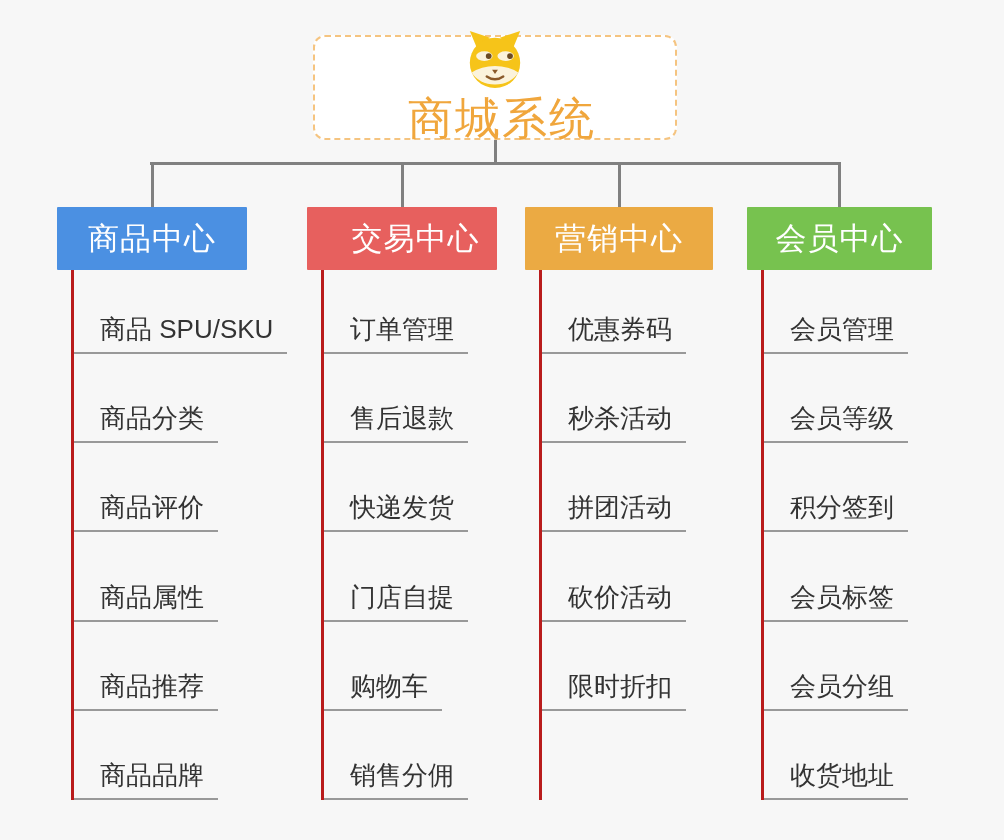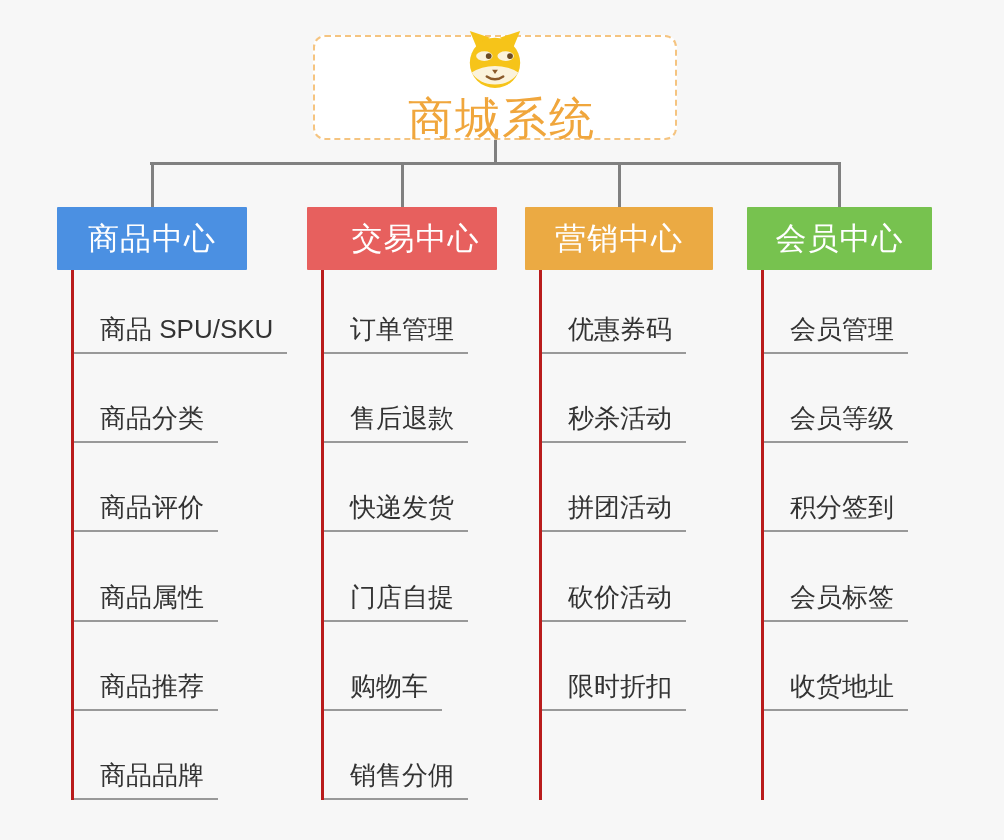--- a/index.html
+++ b/index.html
@@ -182,18 +182,21 @@
         <div class="item">
           <div class="item-label">会员等级</div>
         </div>
         <div class="item">
           <div class="item-label">积分签到</div>
         </div>
         <div class="item">
           <div class="item-label">会员标签</div>
         </div>
         <div class="item">
+          <div class="item-label">会员分组</div>
+        </div>
+        <div class="item">
           <div class="item-label">收货地址</div>
         </div>
       </div>
     </div>
 
 </div>
 
 </body></html>

